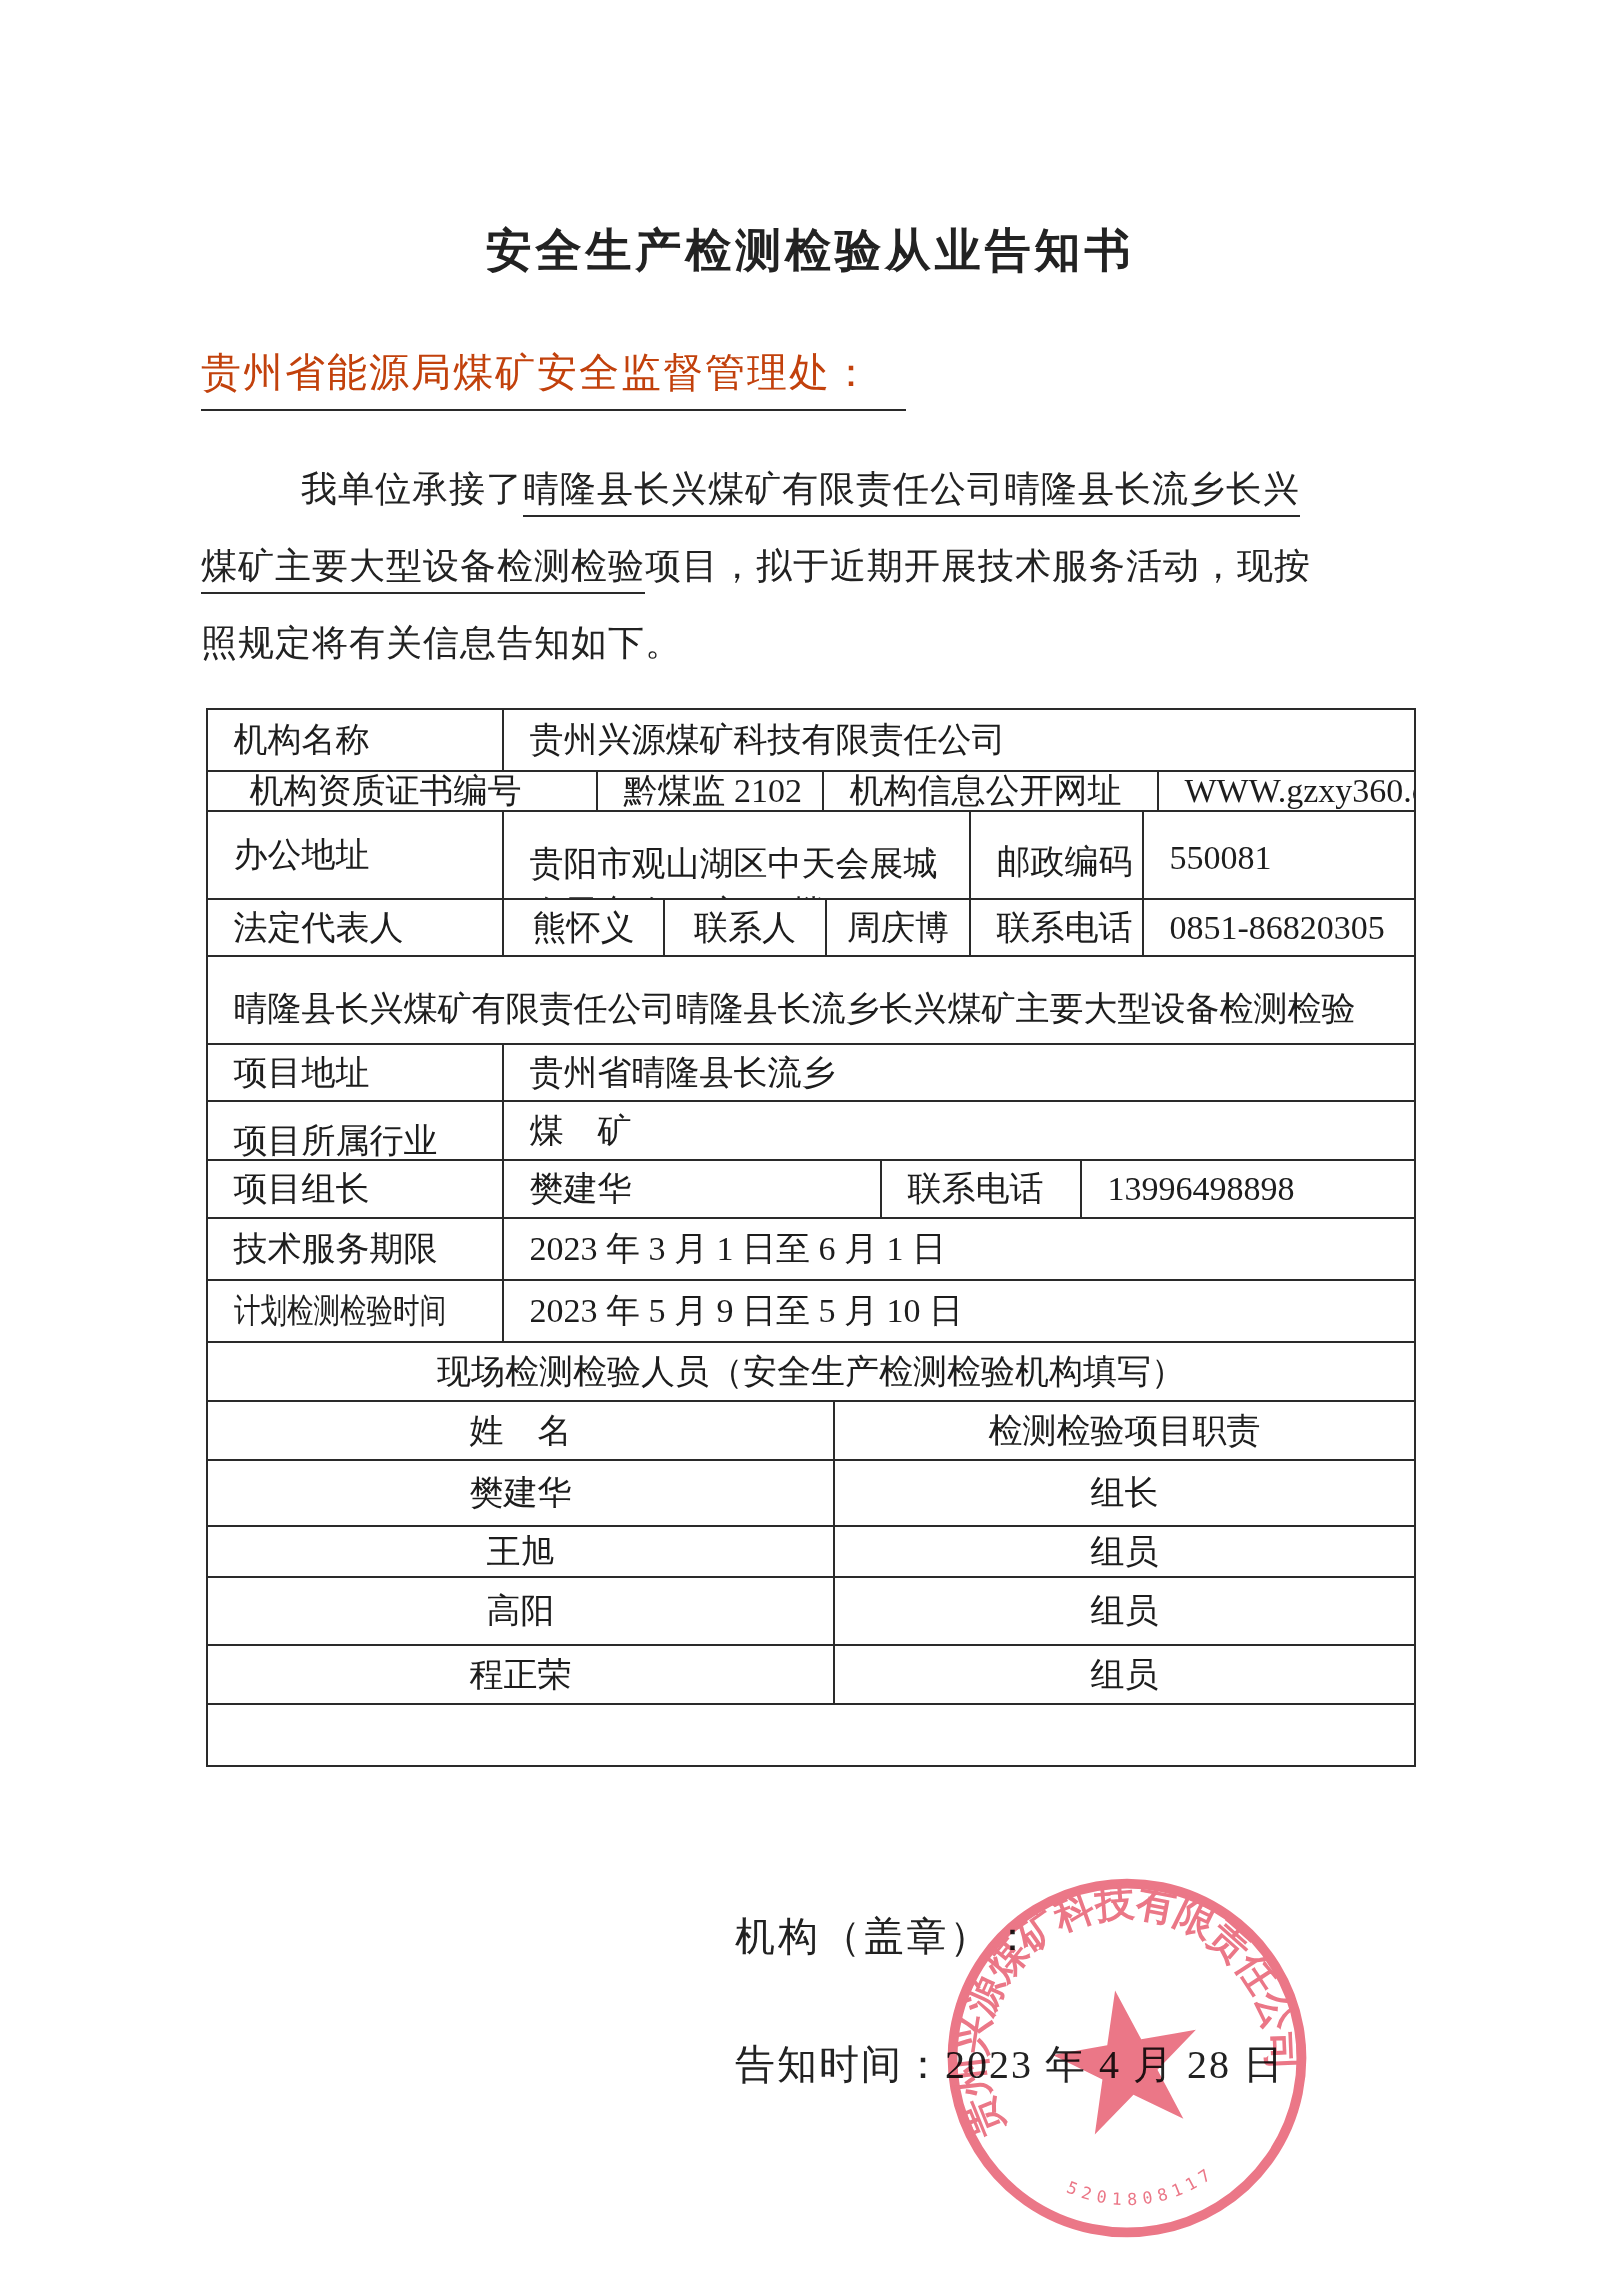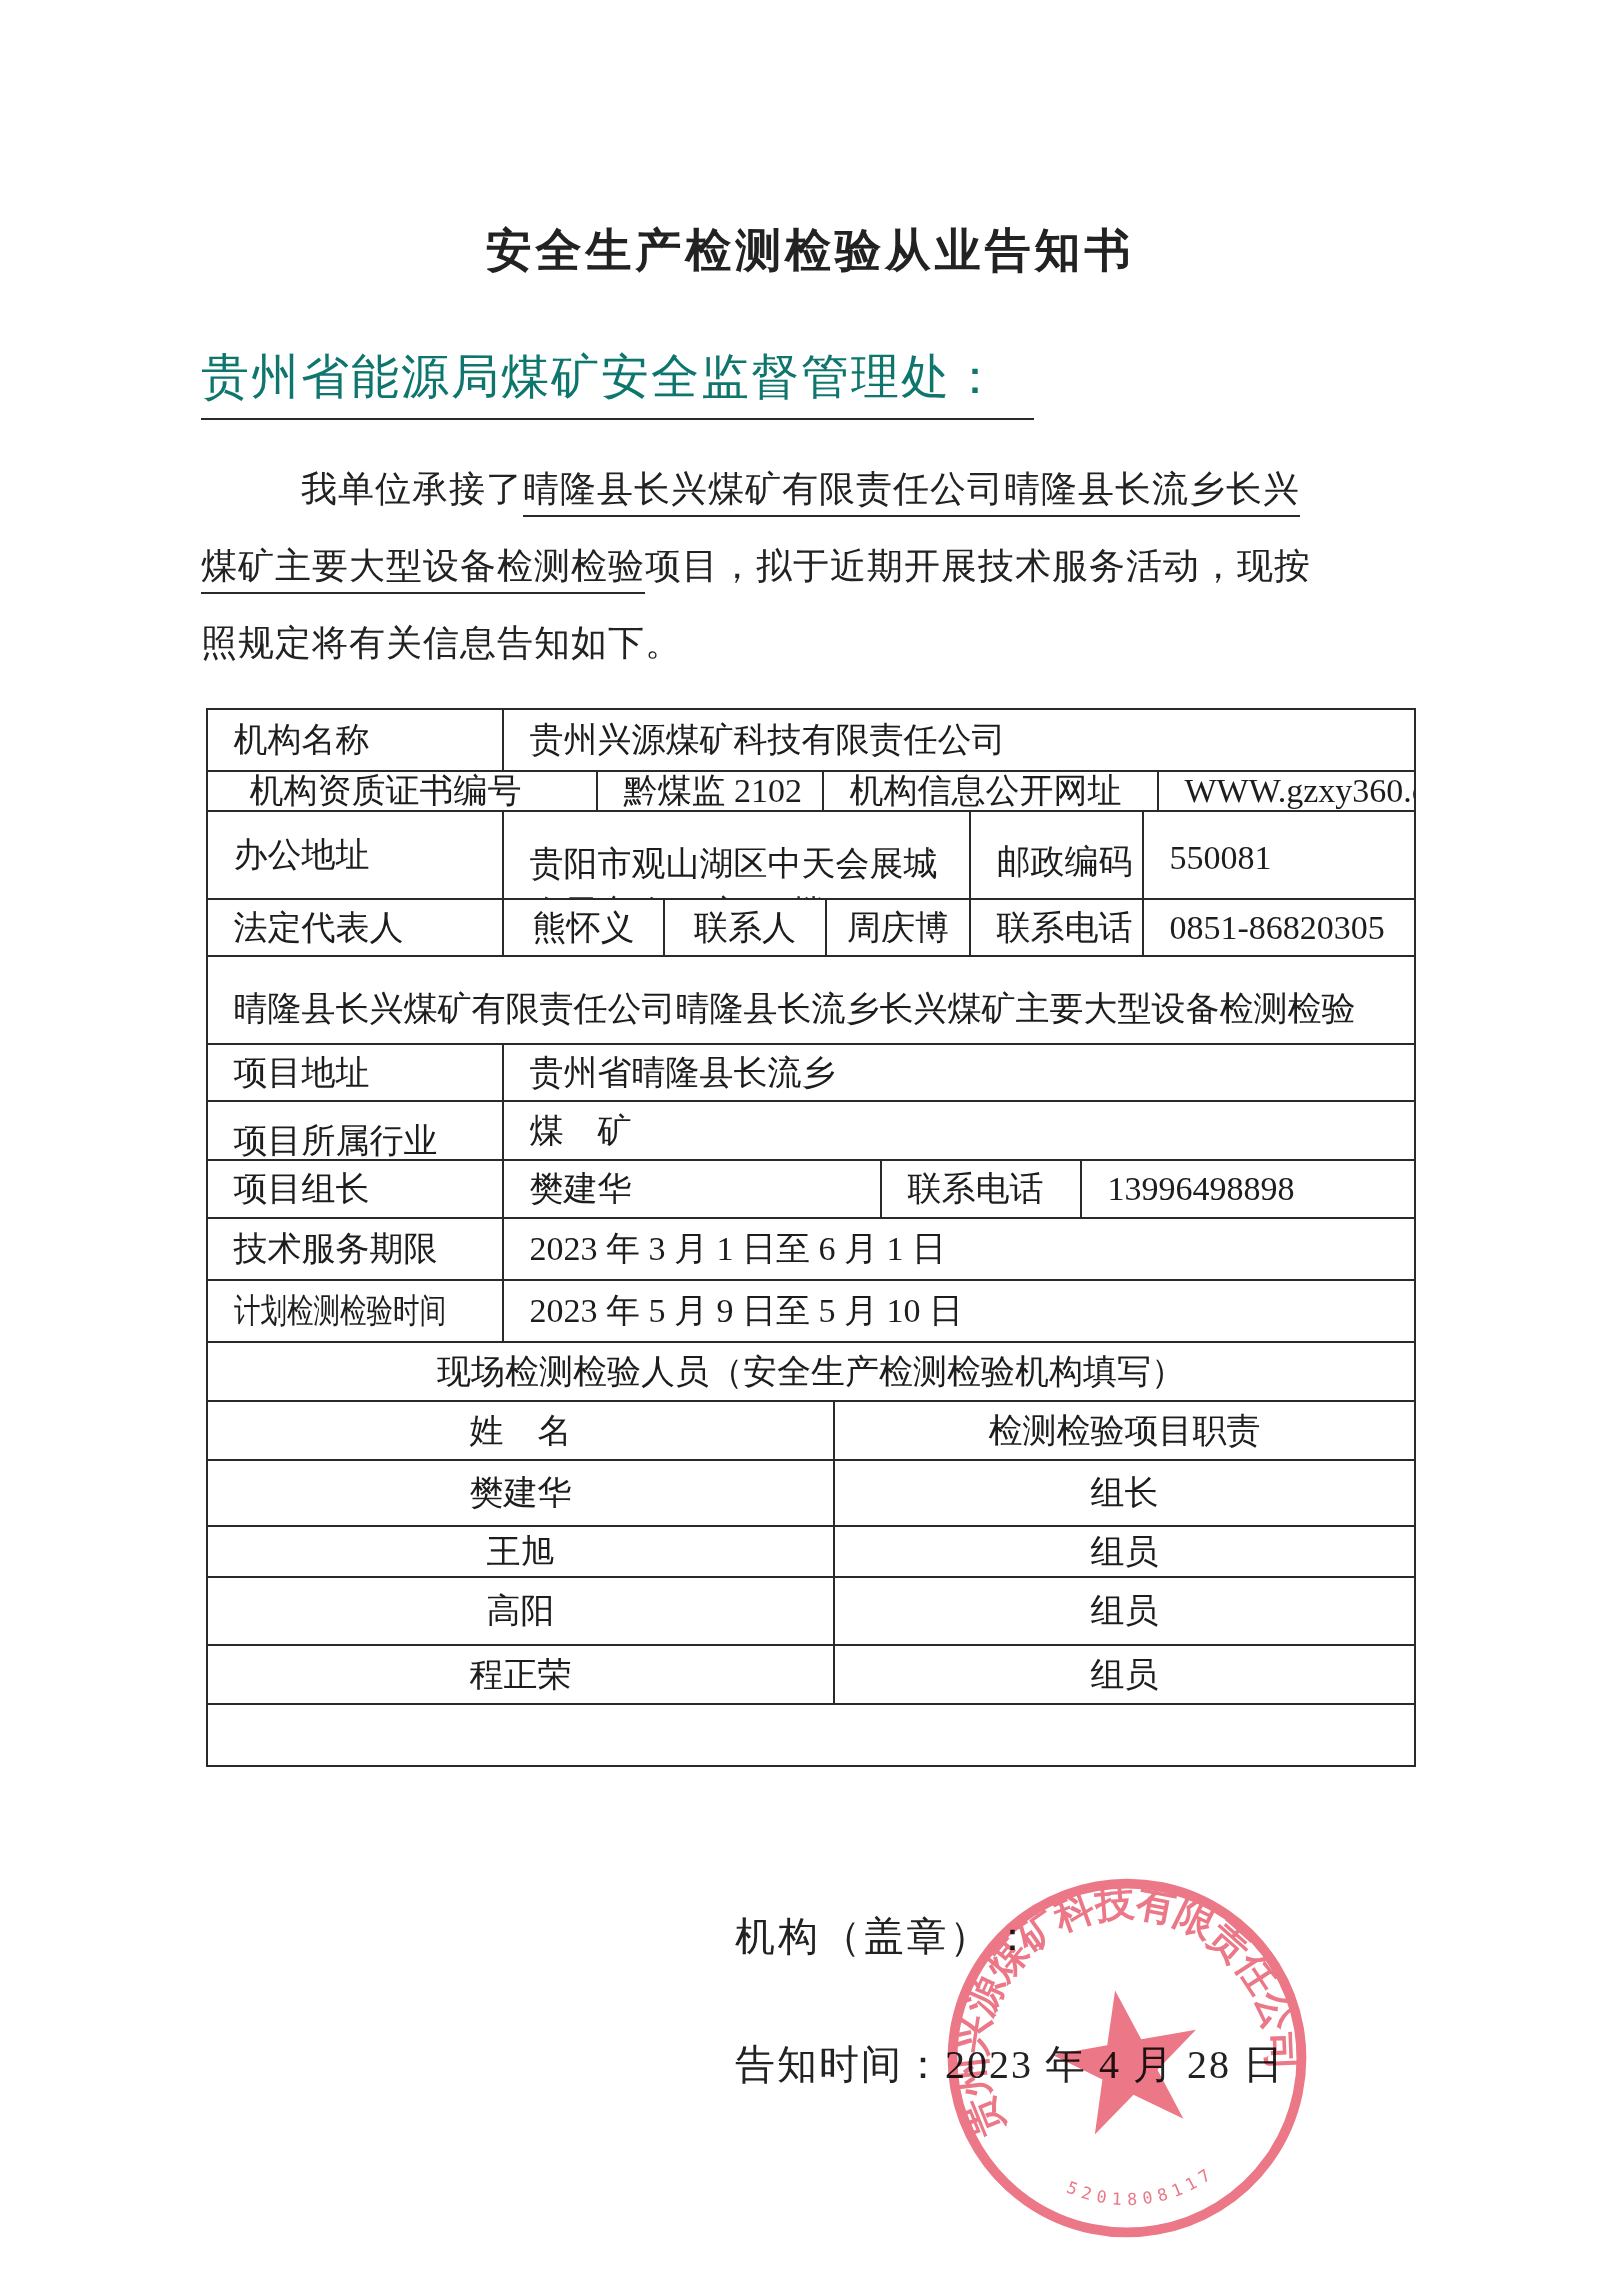--- a/index.html
+++ b/index.html
@@ -15,24 +15,24 @@
   
   .doc-title{
     position:absolute;left:0;top:220px;width:100%;
     text-align:center;
     font-family:"Liberation Sans","DejaVu Sans",sans-serif;
     font-size:46px;font-weight:bold;letter-spacing:3.9px;
     color:#222;
   }
   .addressee{
     position:absolute;left:201px;top:345px;
-    font-size:48px;letter-spacing:2px;
+    font-size:40px;letter-spacing:2px;
     border-bottom:2.9px solid #2a2a2a;
     padding:0 33px 8.8px 0;
-    color:#0f766e;
+    color:#c2410c;
   }
   
   .bodyline{position:absolute;font-size:36px;letter-spacing:1px;color:#222;white-space:nowrap;}
   .bl1{left:301px;top:465px;}
   .bl2{left:201px;top:542px;}
   .bl3{left:201px;top:619px;}
   .ul{border-bottom:2.9px solid #2a2a2a;padding-bottom:5.9px;}
   
   .info-table{
     position:absolute;left:206px;top:708px;width:1210px;height:1059px;

